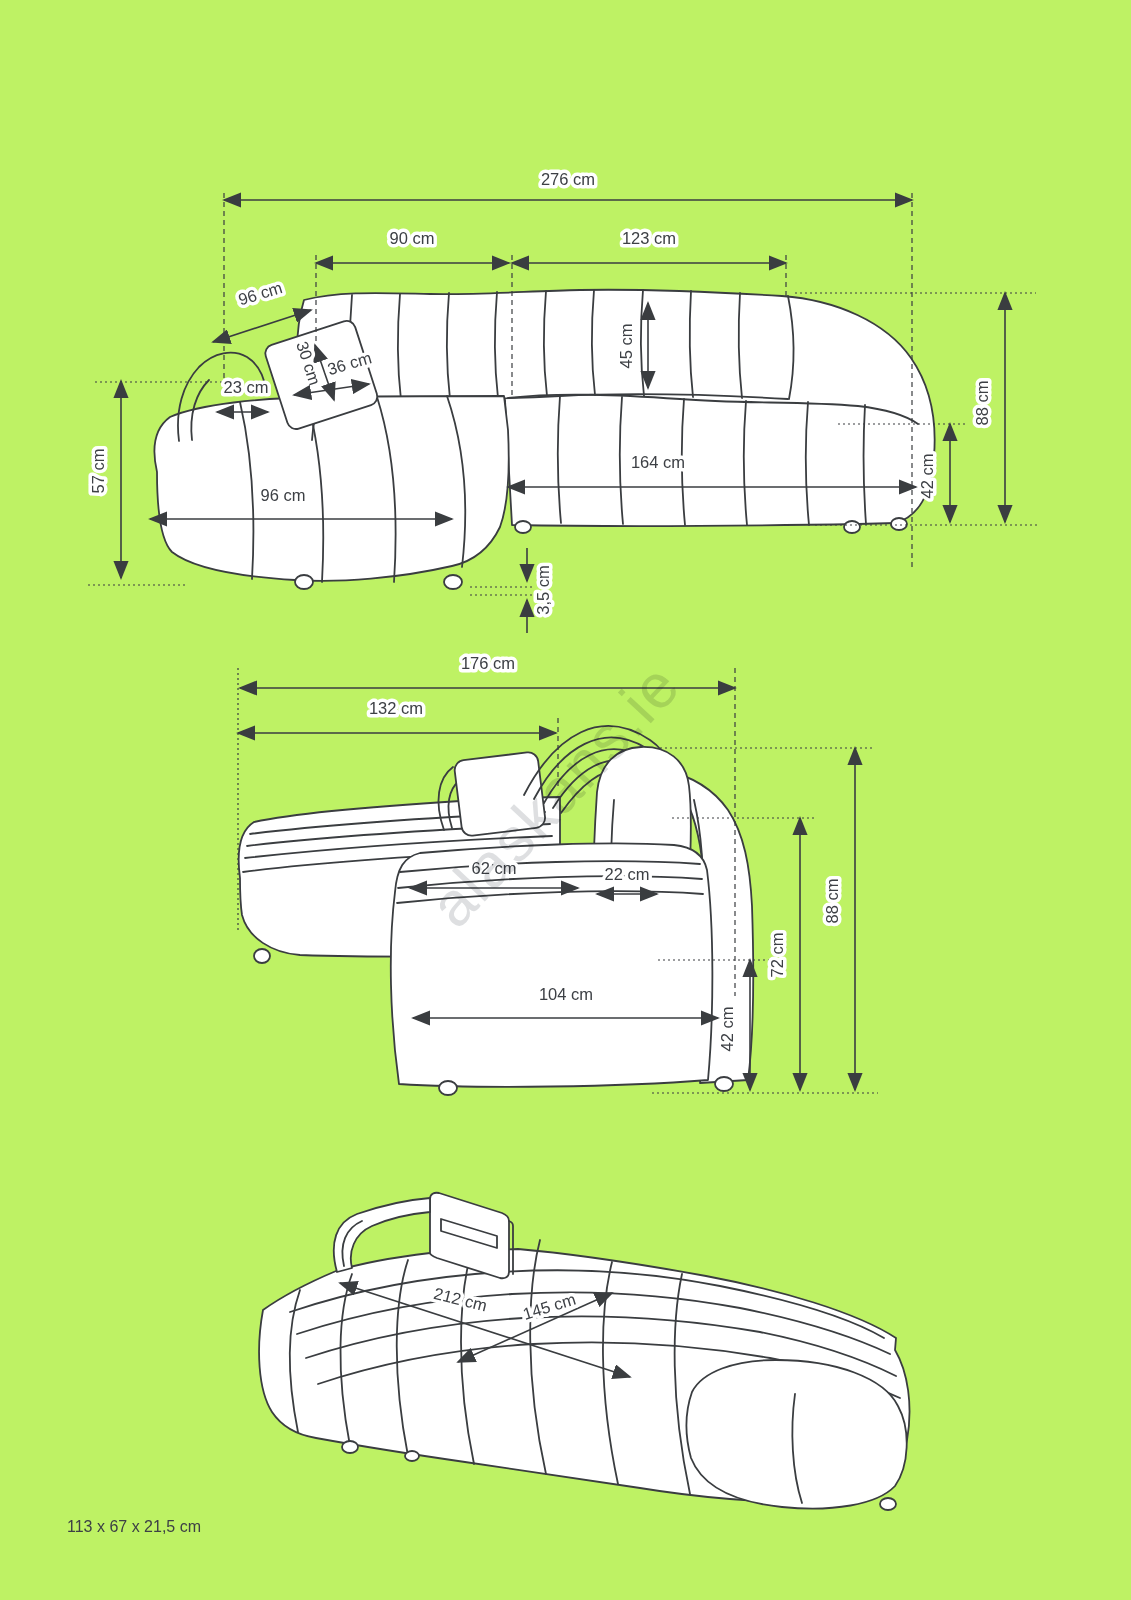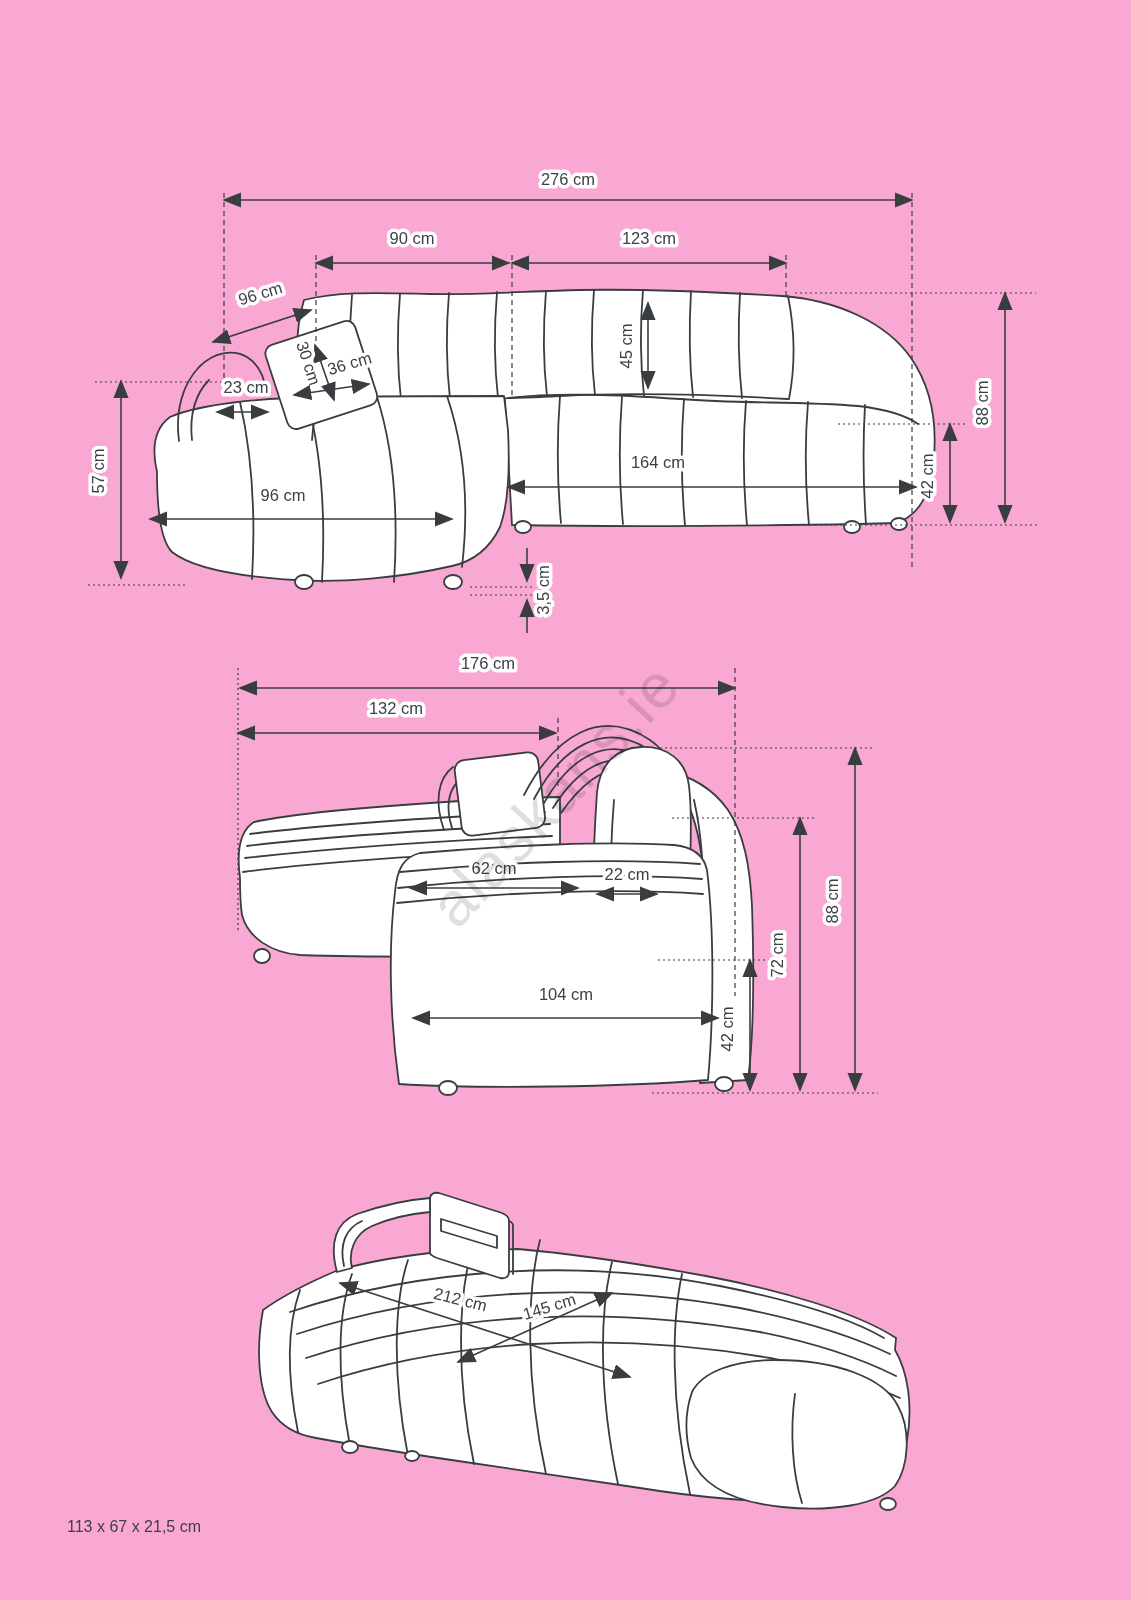--- a/index.html
+++ b/index.html
@@ -1,16 +1,16 @@
 <!DOCTYPE html>
 <html><head>
 <meta charset="utf-8">
 <style>
   html,body{margin:0;padding:0;background:#ffffff;}
-  .canvas{position:relative;width:1131px;height:1600px;background:#f9a8d4;overflow:hidden;
+  .canvas{position:relative;width:1131px;height:1600px;background:#bef264;overflow:hidden;
           font-family:"Liberation Sans", sans-serif;}
   svg{display:block}
   .draw path, .draw ellipse, .draw rect{fill:none;stroke:#3a3d40;stroke-width:1.8;
        stroke-linecap:round;stroke-linejoin:round;}
   .draw .solid{fill:#ffffff;}
   .dim-line{stroke:#3a3d40;stroke-width:1.6;fill:none;}
   .guide-dashed{stroke:#3a3d40;stroke-width:1.2;fill:none;stroke-dasharray:5 4;}
   .guide-dotted{stroke:#3a3d40;stroke-width:1.2;fill:none;stroke-dasharray:2 3;}
   .dlabel{font-family:"Liberation Sans", sans-serif;font-size:16.5px;fill:#3d4045;
           text-anchor:middle;paint-order:stroke;stroke:#ffffff;stroke-width:7px;

